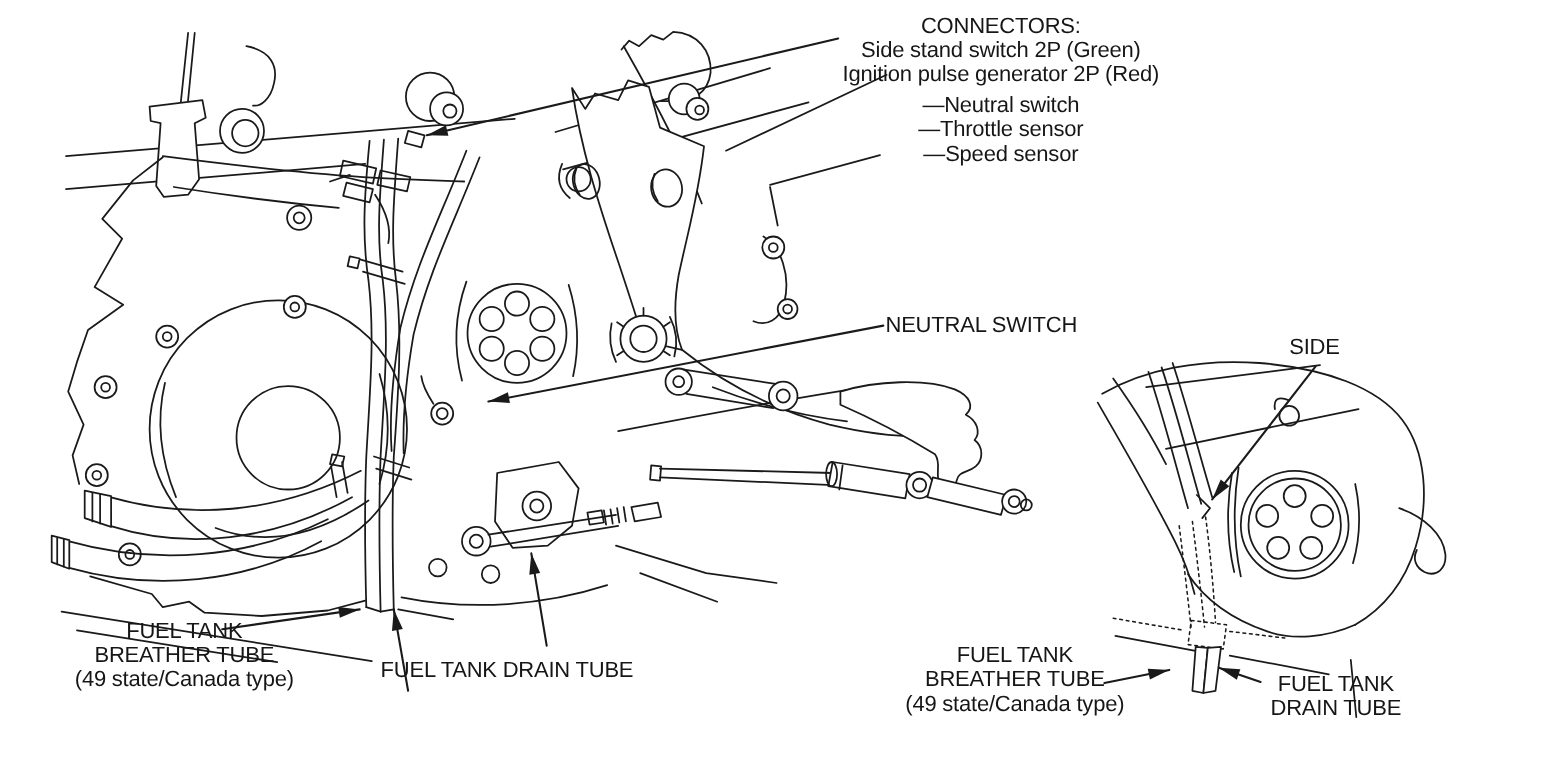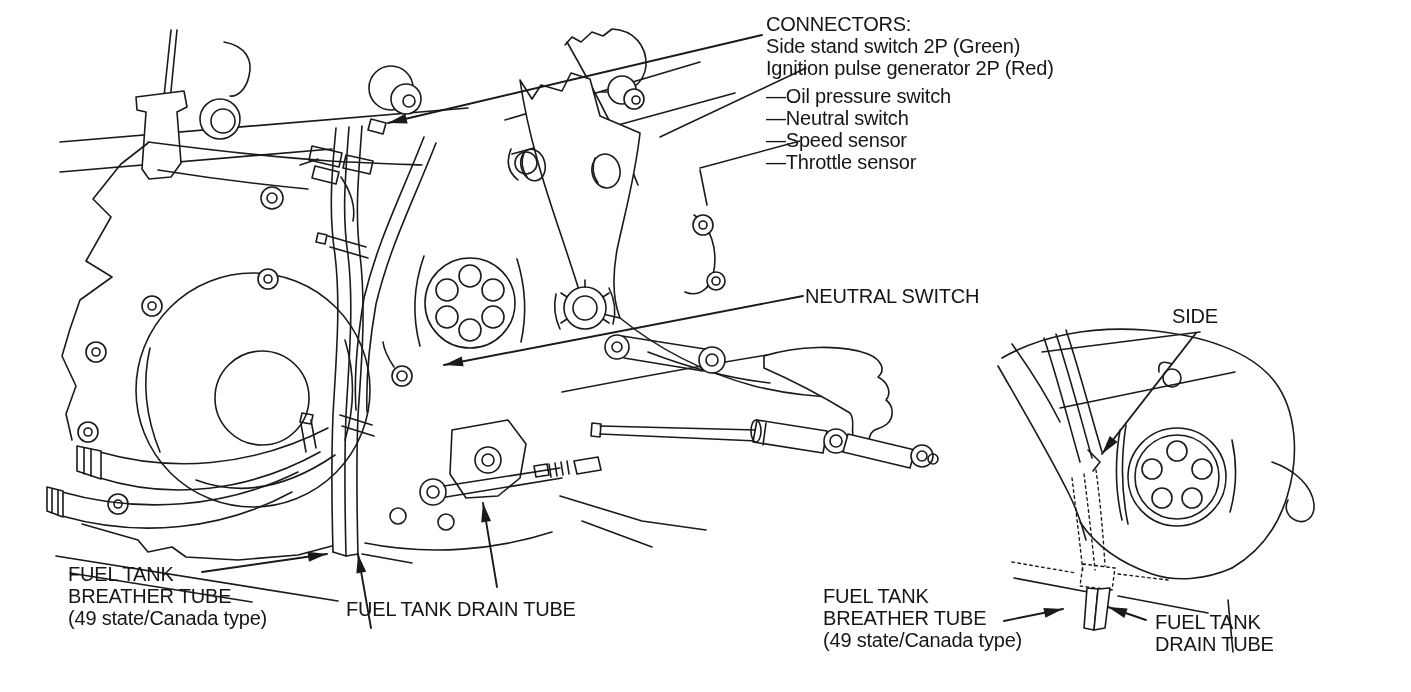--- a/index.html
+++ b/index.html
@@ -1,20 +1,20 @@
 <!DOCTYPE html>
 <html><head>
 <meta charset="utf-8">
 <style>
   html,body{margin:0;padding:0;background:#ffffff;}
   .stage{position:relative;width:1411px;height:692px;background:#ffffff;overflow:hidden;
          font-family:"Liberation Sans",sans-serif;}
   .art{position:absolute;left:0;top:0;}
   .lbl{position:absolute;font-size:20px;line-height:22px;color:#161616;
-       white-space:nowrap;letter-spacing:-0.2px;}
+       white-space:nowrap;letter-spacing:-0.2px;text-align:center;}
   .sub{margin-top:6px;}
 </style>
 </head>
 <body>
 
 <div class="stage">
 
   <svg class="art" width="1411" height="692" viewBox="0 0 1411 692">
     <defs>
       <marker id="ah" markerUnits="userSpaceOnUse" markerWidth="22" markerHeight="14" refX="20" refY="7" orient="auto">
@@ -265,24 +265,23 @@
         <path d="M1146,620 L1108,607" marker-end="url(#ah)"></path>
       </g>
     </g>
   </svg>
 
   <div class="lbl" style="left:766px;top:13px">
     <div>CONNECTORS:</div>
     <div>Side stand switch 2P (Green)</div>
     <div>Ignition pulse generator 2P (Red)</div>
     <div class="sub">
-      <div>—Oil pressure switch</div>
       <div>—Neutral switch</div>
+      <div>—Throttle sensor</div>
       <div>—Speed sensor</div>
-      <div>—Throttle sensor</div>
     </div>
   </div>
 
   <div class="lbl" style="left:805px;top:285px">NEUTRAL SWITCH</div>
 
   <div class="lbl" style="left:1172px;top:305px">SIDE</div>
 
   <div class="lbl" style="left:68px;top:563px">
     <div>FUEL TANK</div>
     <div>BREATHER TUBE</div>

